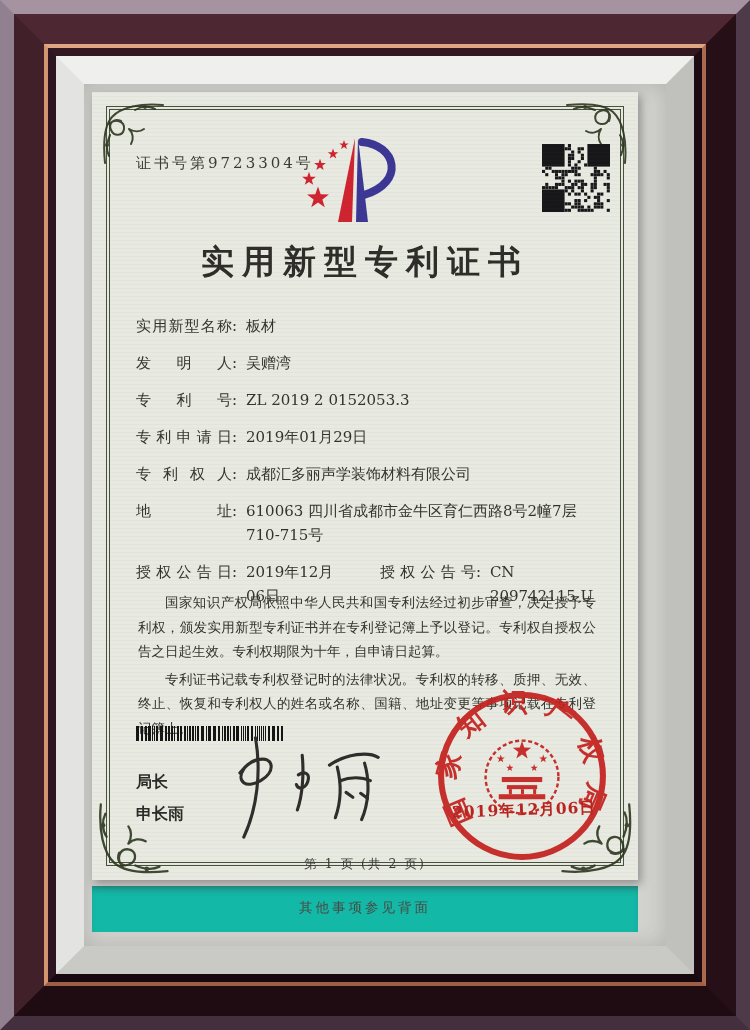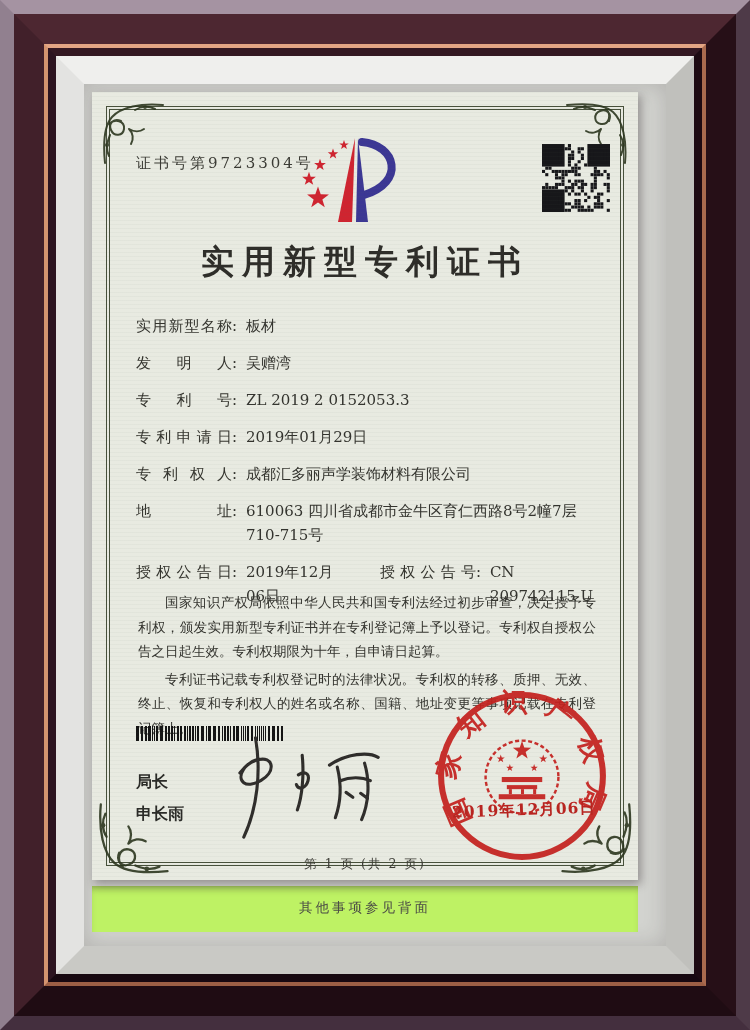--- a/index.html
+++ b/index.html
@@ -48,21 +48,21 @@
   .signature{position:absolute;left:118px;top:640px;width:200px;height:112px;color:#2f2d2b;}
   .signer{position:absolute;left:44px;top:674px;font-family:"Liberation Sans","DejaVu Sans",sans-serif;
           font-weight:700;font-size:16px;line-height:32px;color:#2a2a27;}
   .seal-box{position:absolute;right:28px;top:596px;width:176px;height:176px;}
   .seal-svg{position:absolute;inset:0;opacity:.92;}
   .seal-date{position:absolute;left:-6px;top:112px;width:192px;text-align:center;font-weight:700;
              font-size:15.5px;letter-spacing:1px;color:#b92420;transform:rotate(-2deg);}
   .page-info{position:absolute;left:0;bottom:7px;width:100%;text-align:center;font-size:12.5px;
              letter-spacing:2px;color:#3b3b35;}
   
-  .backing{position:absolute;left:8px;right:28px;top:802px;height:46px;background:#bef264;
+  .backing{position:absolute;left:8px;right:28px;top:802px;height:46px;background:#14b8a6;
            box-shadow:inset 0 6px 8px -5px rgba(60,45,50,.45);}
   .back-note{padding-top:13px;text-align:center;font-size:13.5px;letter-spacing:3px;color:#4a4a45;}
   svg{display:block;}
 </style>
 </head>
 <body>
 
 <div class="scene">
  <div class="f1">
   <div class="f2">

